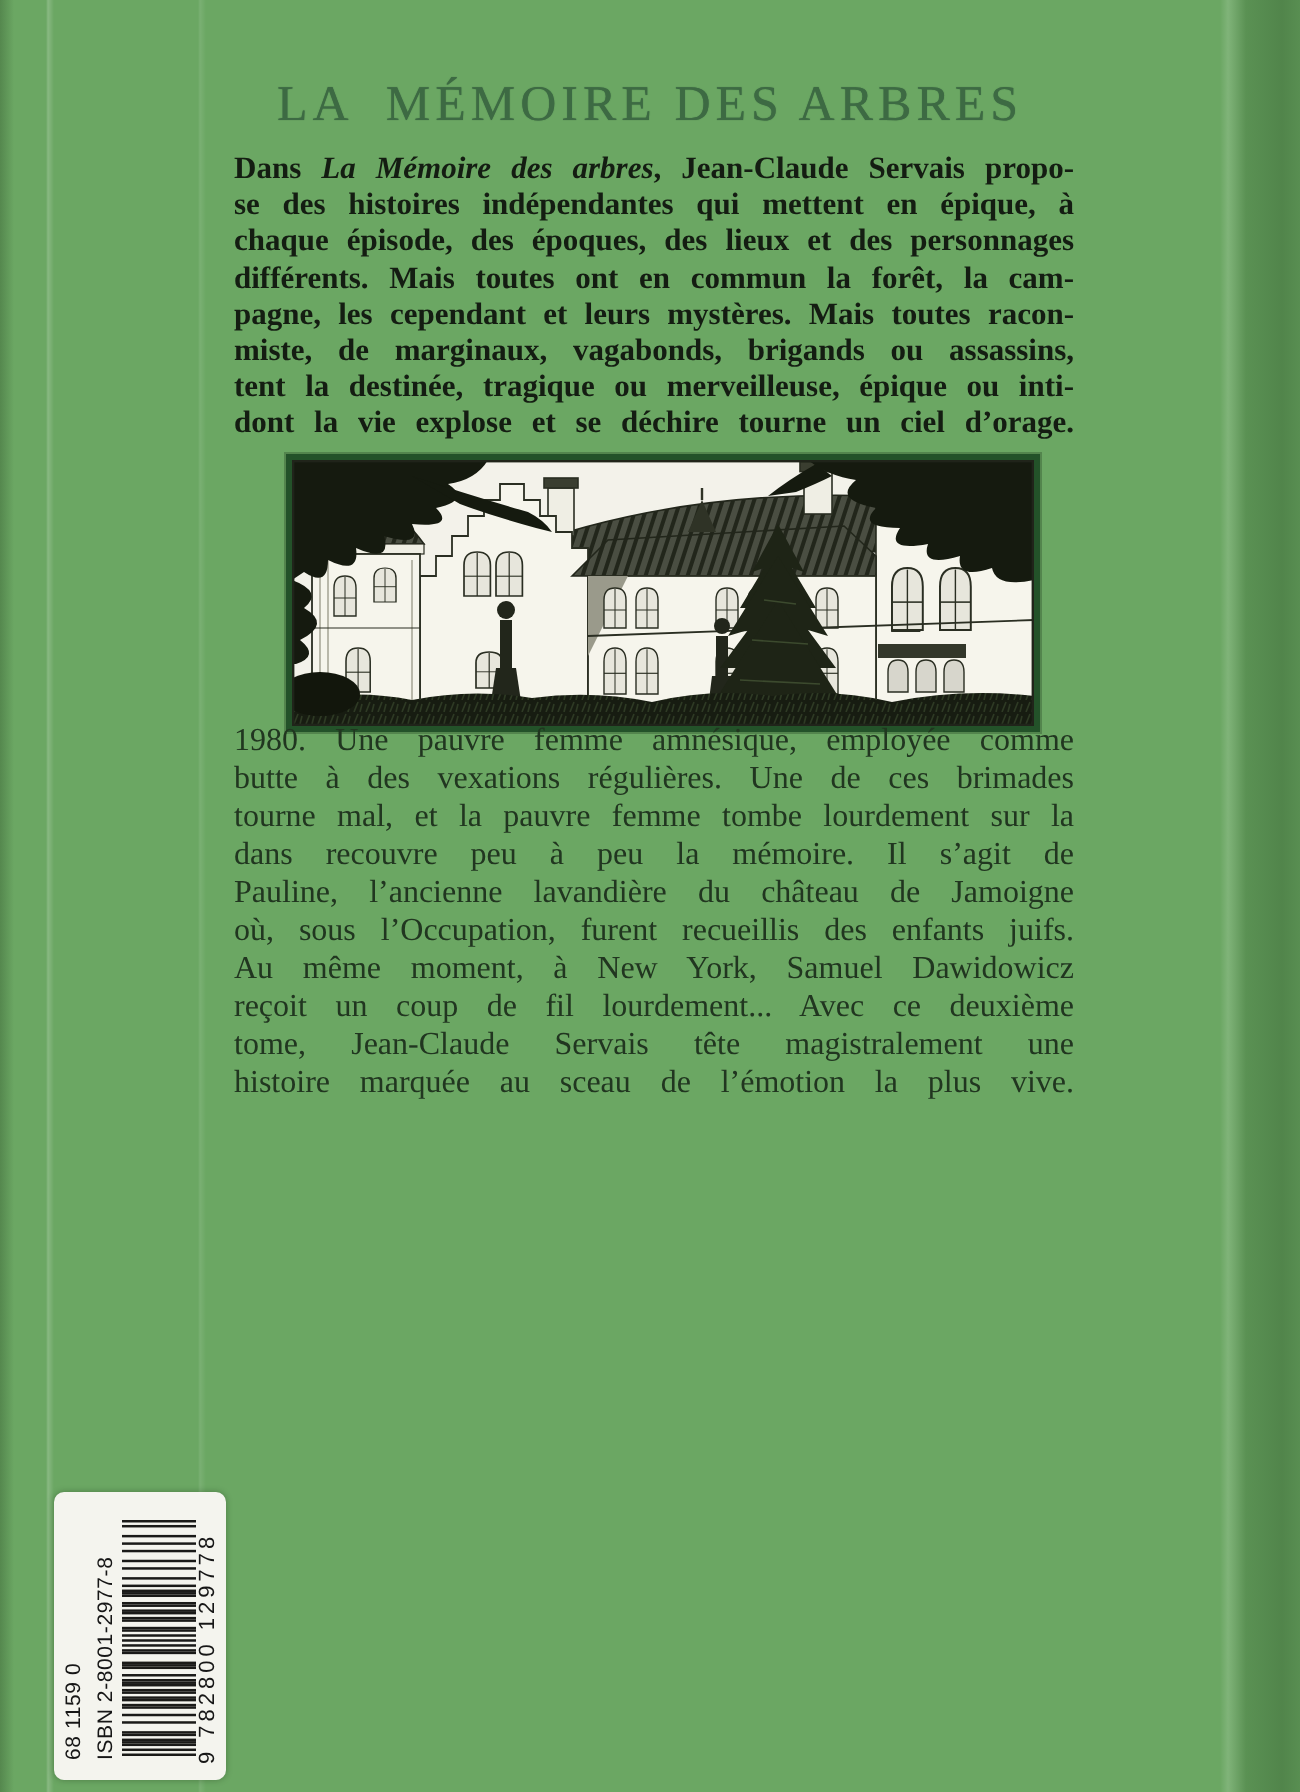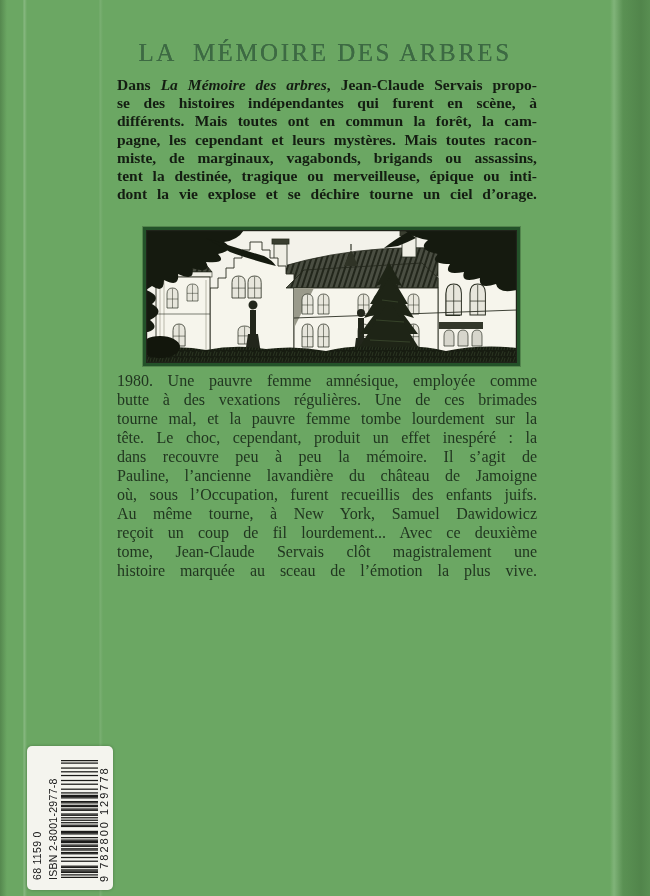--- a/index.html
+++ b/index.html
@@ -15,21 +15,21 @@
   }
   .title{
     position:absolute;top:22px;left:0;width:650px;
     text-align:center;font-size:25px;letter-spacing:2.5px;
     color:#3d6a43;white-space:pre;font-weight:400;
     text-shadow:0 0 0.5px #3d6a43;
   }
   .para{position:absolute;left:117px;width:420px;overflow:hidden;}
   .para .jl{text-align:justify;text-align-last:justify;white-space:nowrap;}
   .intro{top:76px;color:#141d12;font-weight:700;font-size:15.5px;line-height:18.2px;}
-  .synopsis{top:371px;color:#213620;font-weight:400;font-size:16px;line-height:19px;}
+  .synopsis{top:361px;color:#213620;font-weight:400;font-size:16px;line-height:19px;}
   .illu{
     position:absolute;left:143px;top:227px;width:371px;height:133px;
     border:3px solid #235229;background:#f3f2ea;box-shadow:0 0 0 1px rgba(10,30,10,0.25);
   }
   .illu svg{display:block;width:371px;height:133px;}
   .bc-wrap{position:absolute;left:27px;top:746px;width:86px;height:144px;}
   .bc-inner{
     position:absolute;left:0;top:0;width:144px;height:86px;
     transform-origin:0 0;transform:rotate(-90deg) translateX(-144px);
     background:#f4f4ee;border-radius:5px;box-shadow:0 0 3px rgba(20,40,15,0.35);
@@ -40,21 +40,22 @@
   .bc-bars{display:block;margin:2px 0 0 12px;width:118px;height:37px;}
   .bc-ean{margin:0 0 0 8px;font-size:11px;letter-spacing:2px;line-height:12px;}
 </style>
 </head>
 <body>
 
 <h1 class="title">LA  MÉMOIRE DES ARBRES</h1>
 
 <div class="para intro">
     <div class="jl">Dans <i>La Mémoire des arbres</i>, Jean-Claude Servais propo-</div>
-    <div class="jl">se des histoires indépendantes qui furent en scène, à</div>
+    <div class="jl">se des histoires indépendantes qui mettent en épique, à</div>
+    <div class="jl">chaque épisode, des époques, des lieux et des personnages</div>
     <div class="jl">différents. Mais toutes ont en commun la forêt, la cam-</div>
     <div class="jl">pagne, les cependant et leurs mystères. Mais toutes racon-</div>
     <div class="jl">miste, de marginaux, vagabonds, brigands ou assassins,</div>
     <div class="jl">tent la destinée, tragique ou merveilleuse, épique ou inti-</div>
     <div class="jl">dont la vie explose et se déchire tourne un ciel d’orage.</div>
   </div>
 
 <figure class="illu" style="margin:0">
   <svg viewBox="0 0 371 133" xmlns="http://www.w3.org/2000/svg">
     <defs>
@@ -205,27 +206,26 @@
     <ellipse cx="14" cy="117" rx="20" ry="11" fill="#12160c"></ellipse>
 
     <rect x="0.6" y="0.6" width="369.8" height="131.8" fill="none" stroke="#20241a" stroke-width="1.2"></rect>
   </svg>
 </figure>
 
 <div class="para synopsis">
     <div class="jl">1980. Une pauvre femme amnésique, employée comme</div>
     <div class="jl">butte à des vexations régulières. Une de ces brimades</div>
     <div class="jl">tourne mal, et la pauvre femme tombe lourdement sur la</div>
-    <div class="jl">tête. Le choc, cependant, produit un effet inespéré : la</div>
     <div class="jl">dans recouvre peu à peu la mémoire. Il s’agit de</div>
     <div class="jl">Pauline, l’ancienne lavandière du château de Jamoigne</div>
     <div class="jl">où, sous l’Occupation, furent recueillis des enfants juifs.</div>
-    <div class="jl">Au même tourne, à New York, Samuel Dawidowicz</div>
+    <div class="jl">Au même moment, à New York, Samuel Dawidowicz</div>
     <div class="jl">reçoit un coup de fil lourdement... Avec ce deuxième</div>
-    <div class="jl">tome, Jean-Claude Servais clôt magistralement une</div>
+    <div class="jl">tome, Jean-Claude Servais tête magistralement une</div>
     <div class="jl">histoire marquée au sceau de l’émotion la plus vive.</div>
   </div>
 
 <div class="bc-wrap">
   <div class="bc-inner">
     <div class="bc-text">68 1159 0</div>
     <div class="bc-text">ISBN 2-8001-2977-8</div>
     <svg class="bc-bars" viewBox="0 0 95 30" preserveAspectRatio="none">
         <rect x="0" y="0" width="1" height="30" fill="#1a1a18"></rect>
         <rect x="2" y="0" width="1" height="30" fill="#1a1a18"></rect>

